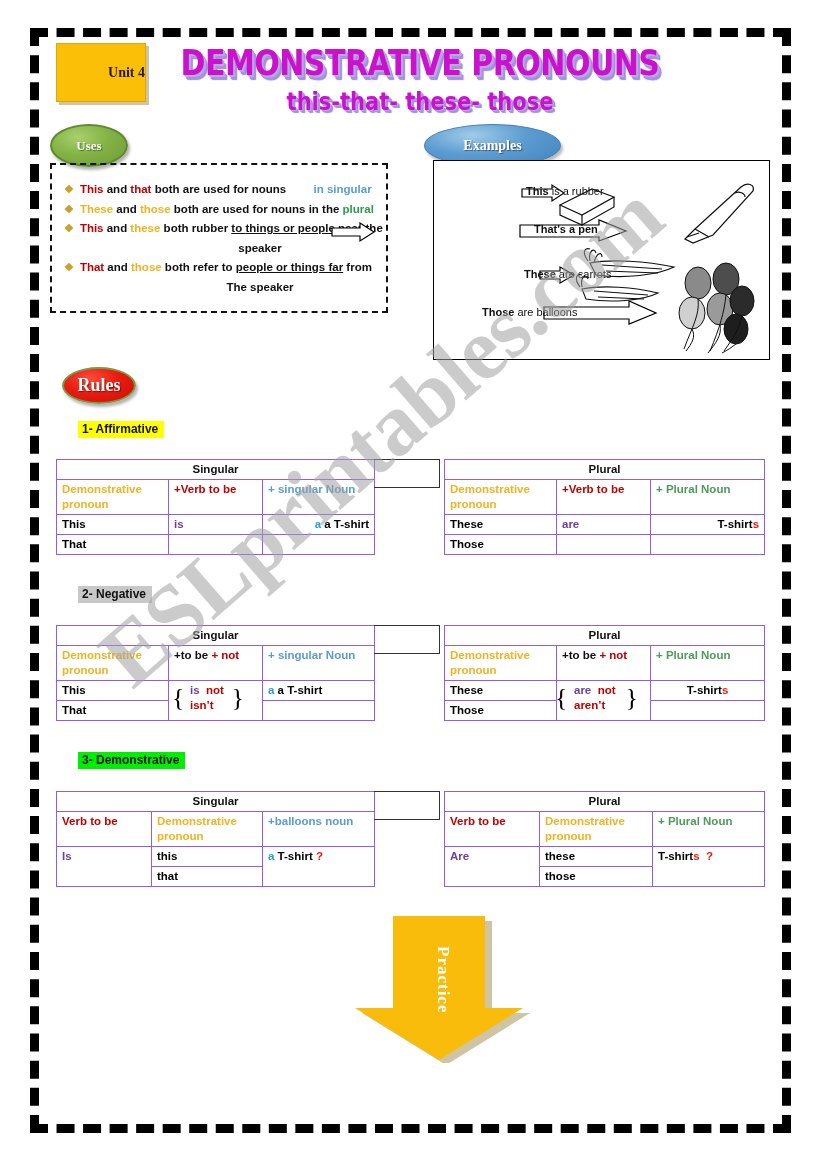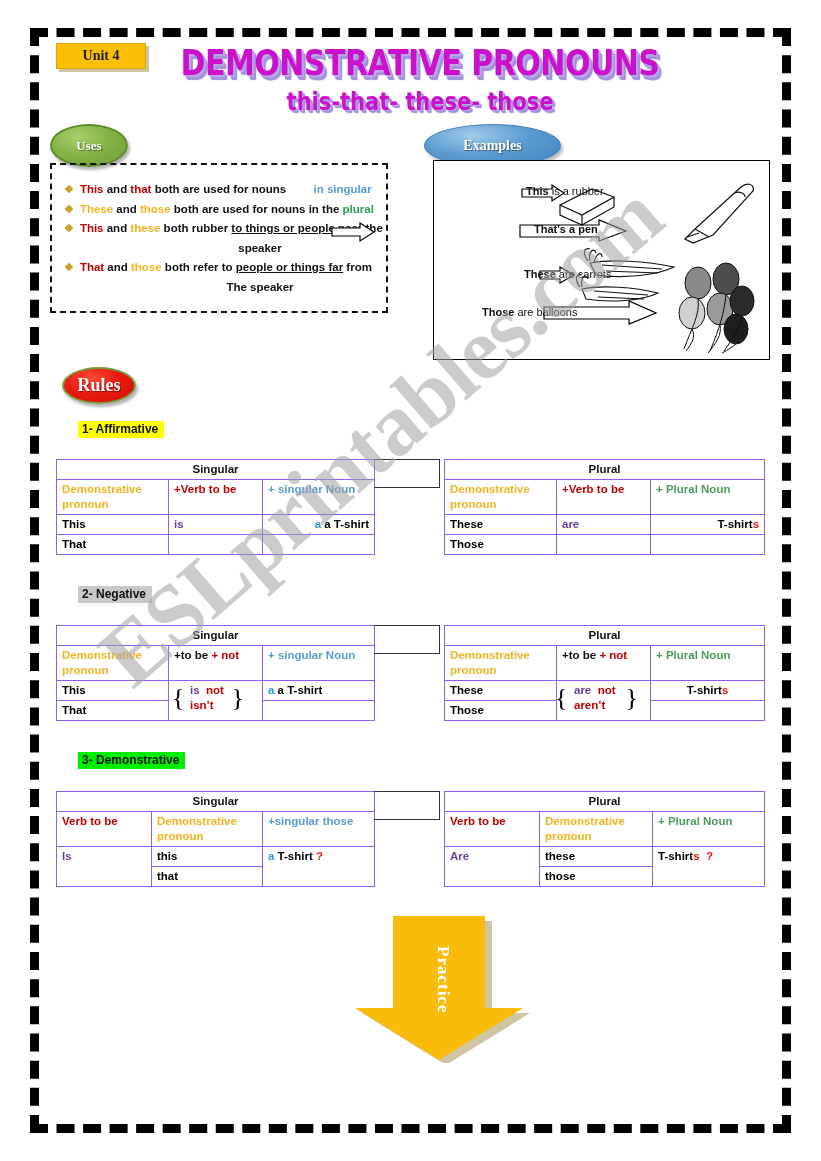--- a/index.html
+++ b/index.html
@@ -39,25 +39,25 @@
     transform: rotate(-41deg);
     transform-origin: left top;
     white-space: nowrap;
     letter-spacing: -1px;
   }
 
   
   #unit-badge {
     position: absolute;
     left: 56px; top: 43px;
-    width: 90px; height: 26px;
+    width: 90px; height: 59px;
     background: #FBBF07;
     border: 1px solid #d9a906;
     box-shadow: 3px 3px 0 #cfc4a3;
-    display: flex; align-items: center; justify-content: center;
+    display: flex; align-items: center; justify-content: flex-end;
     font-family: "Liberation Serif", serif;
     font-weight: 700; font-size: 14px; color: #231f20;
   }
 
   #title-main {
     position: absolute;
     left: 160px; top: 42px;
     width: 520px;
     text-align: center;
     font-family: "DejaVu Sans", sans-serif;
@@ -505,21 +505,21 @@
       <col style="width:111px">
       <col style="width:112px">
     </colgroup>
   <tbody>
     <tr>
       <td class="hd" colspan="3">Singular</td>
     </tr>
     <tr>
       <td class="t-verb">Verb to be</td>
       <td class="t-demo">Demonstrative pronoun</td>
-      <td class="t-noun-s">+singular those</td>
+      <td class="t-noun-s">+balloons noun</td>
     </tr>
     <tr>
       <td class="t-is" rowspan="2">Is</td>
       <td>this</td>
       <td rowspan="2"><span class="t-blue-a">a</span> <span>T-shirt</span> <span class="t-red">?</span></td>
     </tr>
     <tr>
       <td>that</td>
     </tr>
   </tbody>

